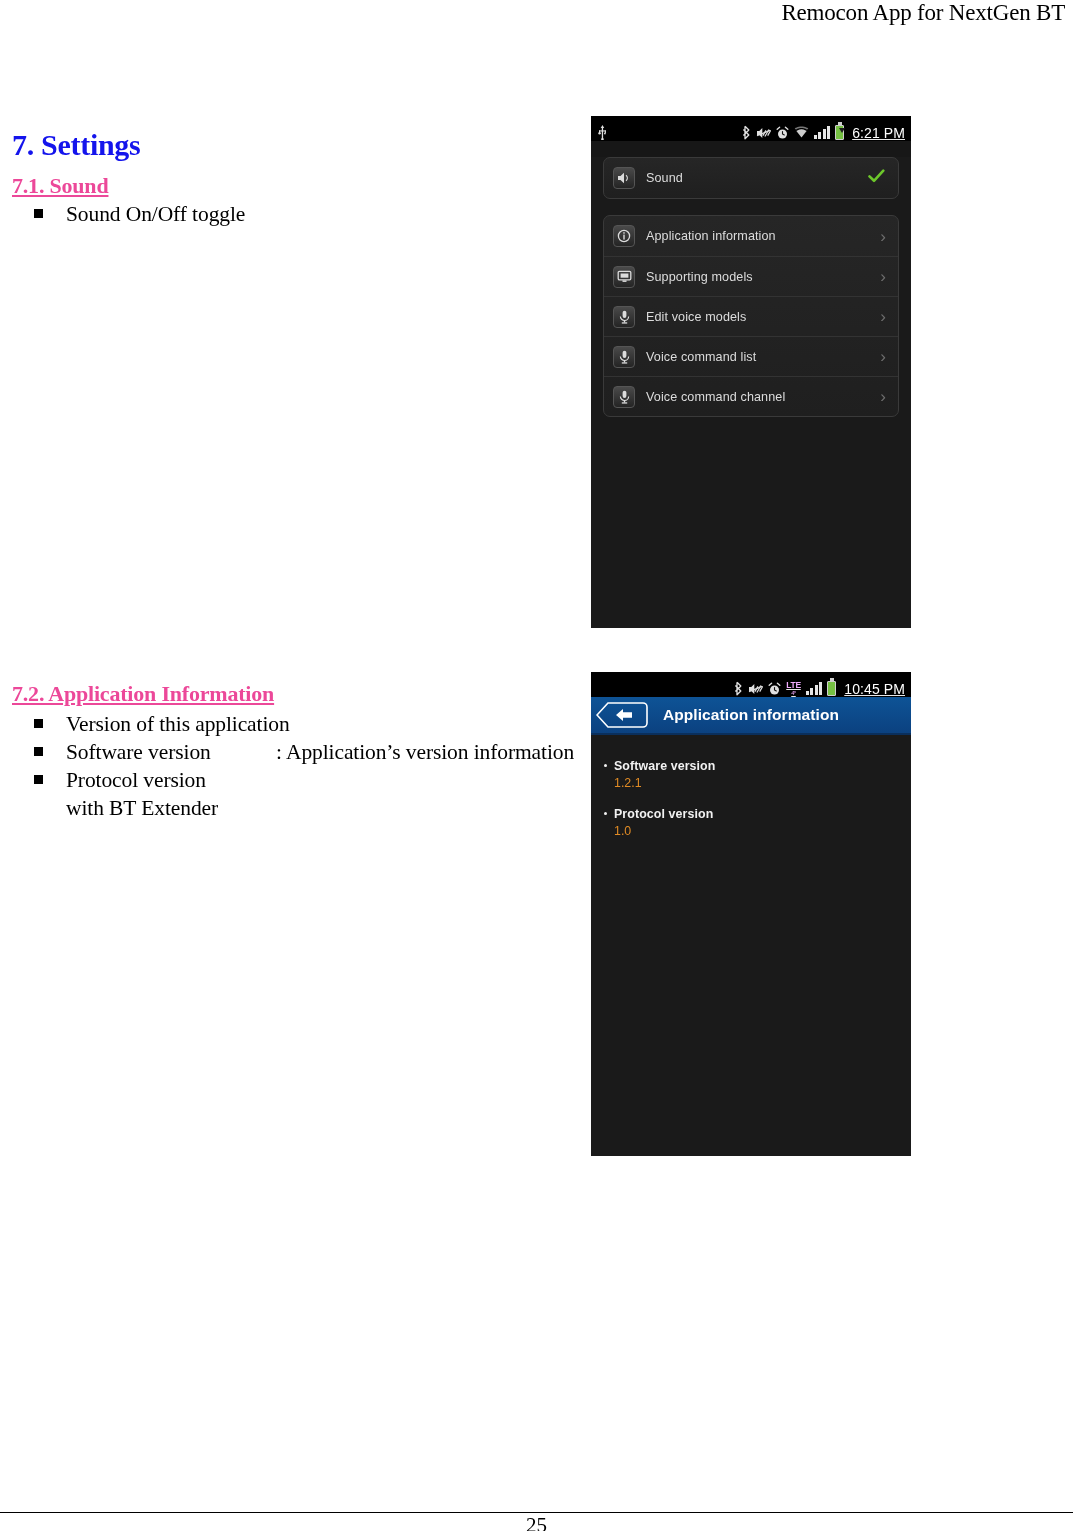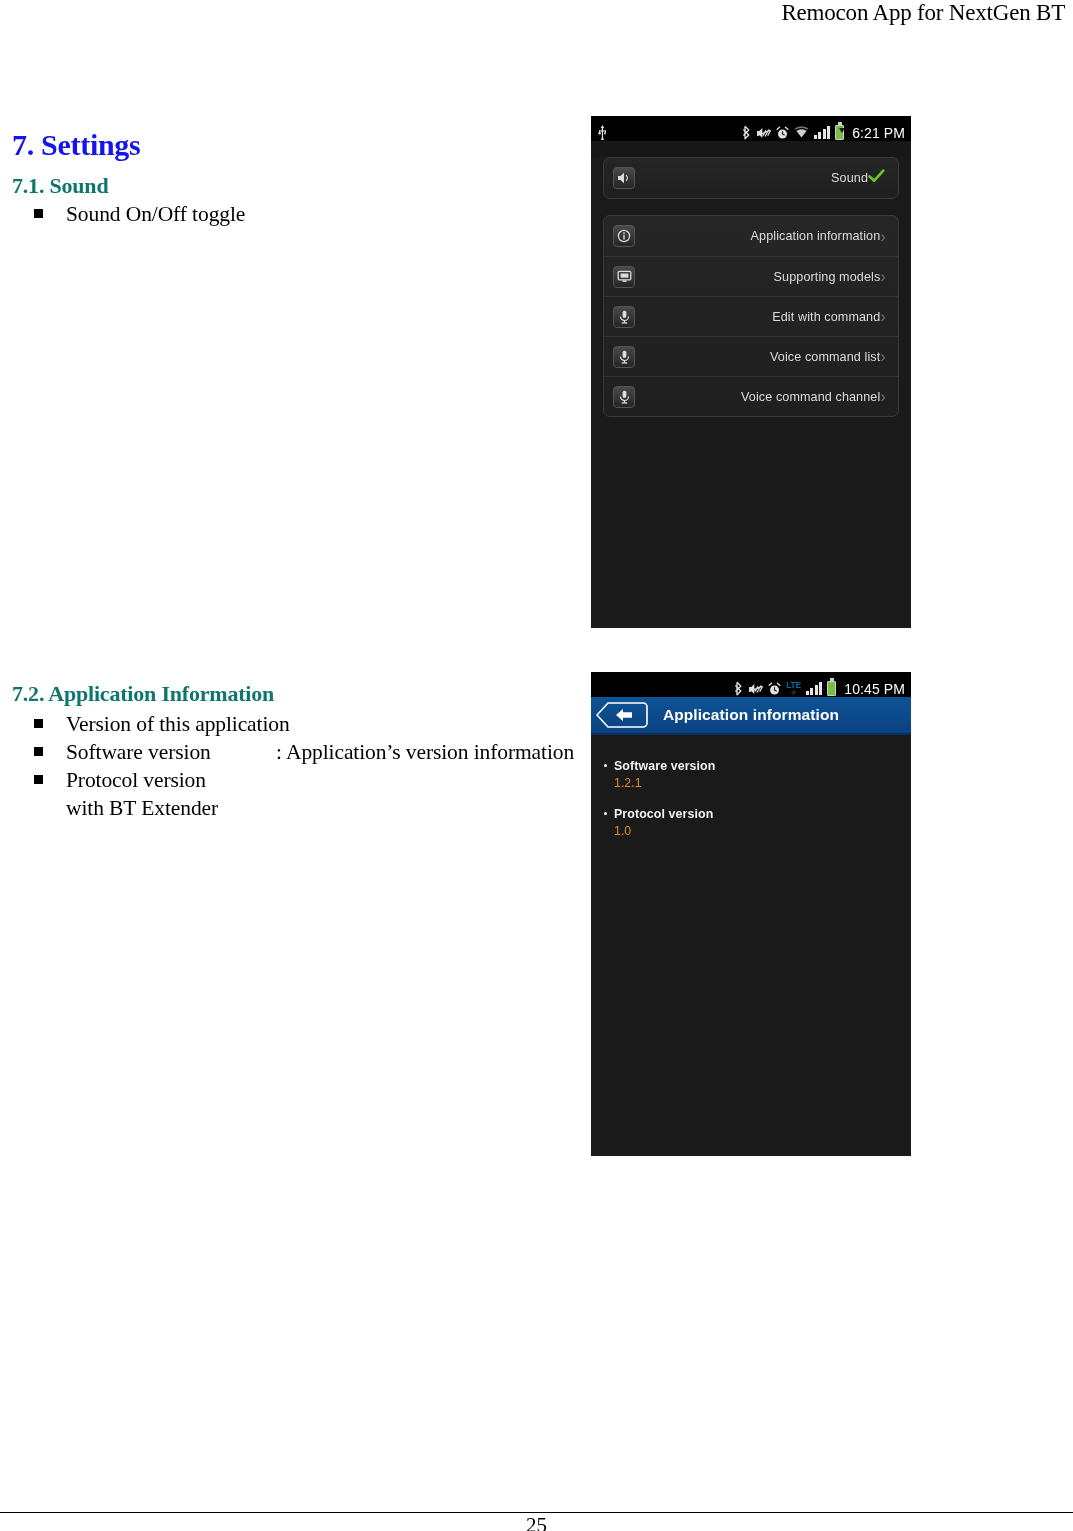--- a/index.html
+++ b/index.html
@@ -23,22 +23,22 @@
   .doc-body { position: absolute; left: 12px; top: 0; width: 590px; }
 
   .h1-blue {
     position: absolute; left: 0px; top: 128px;
     font-family: "Liberation Serif", serif;
     font-weight: bold; font-size: 30px; color: #1414ec;
     letter-spacing: -0.3px;
   }
   .h2 {
     font-family: "Liberation Serif", serif;
-    font-weight: bold; font-size: 22px; color: #0f766e;
-    letter-spacing: -0.2px; white-space: nowrap;
+    font-weight: bold; font-size: 22px; color: #ec4899;
+    letter-spacing: -0.2px; white-space: nowrap; text-decoration: underline;
   }
   .h2-a { position: absolute; left: 0px; top: 173px; }
   .h2-b { position: absolute; left: 0px; top: 681px; }
 
   .blist { position: absolute; left: 0px; }
   .blist.b1 { top: 200px; }
   .blist.b2 { top: 710px; }
 
   .bitem {
     display: flex; align-items: baseline;
@@ -62,31 +62,31 @@
     position: absolute; left: 591px; width: 320px;
     background: #171717; overflow: hidden;
   }
   .phone-1 { top: 116px; height: 512px; }
   .phone-2 { top: 672px; height: 484px; }
 
   
   .statusbar {
     height: 25px; background: #000; display: flex; align-items: center;
     padding: 8px 6px 0 7px; color: #e8e8e8;
-    font-family: "Liberation Sans", sans-serif; font-size: 13.5px;
+    font-family: "Liberation Sans", sans-serif; font-size: 13.5px; text-decoration: underline;
   }
   .sb-left { display: flex; align-items: center; gap: 5px; }
   .sb-spacer { flex: 1 1 auto; }
   .sb-right { display: flex; align-items: center; gap: 5px; }
   .sb-icn { display: inline-flex; align-items: center; justify-content: center; }
   .sb-time { font-size: 14px; color: #fff; letter-spacing: 0.1px;
              font-family: "Liberation Sans", sans-serif; margin-left: 3px; }
   .lte-ico {
     display: inline-flex; flex-direction: column; align-items: center;
-    line-height: 1; color: #0369a1;
+    line-height: 1; color: #f0abfc;
   }
   .lte-ico b { font-size: 8.5px; font-weight: bold; letter-spacing: -0.3px;
                font-family: "Liberation Sans", sans-serif; }
   .lte-ico i { font-size: 6px; font-style: normal; letter-spacing: -0.5px;
                font-family: "Liberation Sans", sans-serif; }
   .sigbars { display: inline-flex; align-items: flex-end; gap: 1.5px; height: 13px; }
   .sigbars span { width: 3px; background: #e6e6e6; display: block; }
   .sigbars span:nth-child(1) { height: 4px; }
   .sigbars span:nth-child(2) { height: 7px; }
   .sigbars span:nth-child(3) { height: 10px; }
@@ -119,21 +119,21 @@
   }
   .navbtn svg { display: block; }
   .titlebar-title {
     position: absolute; left: 0; right: 0; text-align: center;
     font-family: "Liberation Sans", sans-serif;
     font-weight: bold; font-size: 15.5px; color: #ffffff;
     letter-spacing: 0.1px; pointer-events: none;
   }
 
   
-  .screen-body { background: #1a1a1a; height: 100%; padding: 0 12px; text-align: right; }
+  .screen-body { background: #1a1a1a; height: 100%; padding: 0 12px; }
   .grp {
     background: #232323;
     background: linear-gradient(#262626, #1f1f1f);
     border: 1px solid #3a3a3a; border-radius: 7px;
     margin-top: 16px; overflow: hidden;
   }
   .row {
     display: flex; align-items: center; height: 40px; padding: 0 10px 0 9px;
     position: relative;
   }
@@ -343,21 +343,21 @@
           <span class="row-icon">
             <svg width="11" height="14" viewBox="0 0 11 14">
                 <g fill="#dcdcdc">
               <rect x="3.6" y="0.8" width="3.8" height="7.2" rx="1.9"></rect>
               <path d="M1.4 6.4 A4.1 4.1 0 0 0 9.6 6.4" fill="none" stroke="#dcdcdc" stroke-width="1.2"></path>
               <rect x="4.8" y="10.3" width="1.4" height="2.2"></rect>
               <rect x="2.8" y="12.3" width="5.4" height="1.3"></rect>
             </g>
               </svg>
           </span>
-          <span class="row-label">Edit with command</span>
+          <span class="row-label">Edit voice models</span>
           <span class="chev">›</span>
         </div>
 
         <div class="row">
           <span class="row-icon">
             <svg width="11" height="14" viewBox="0 0 11 14">
                 <g fill="#dcdcdc">
               <rect x="3.6" y="0.8" width="3.8" height="7.2" rx="1.9"></rect>
               <path d="M1.4 6.4 A4.1 4.1 0 0 0 9.6 6.4" fill="none" stroke="#dcdcdc" stroke-width="1.2"></path>
               <rect x="4.8" y="10.3" width="1.4" height="2.2"></rect>

